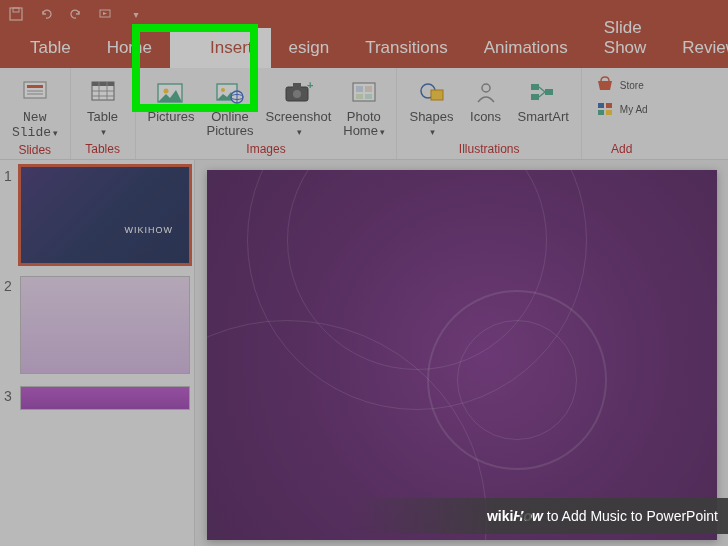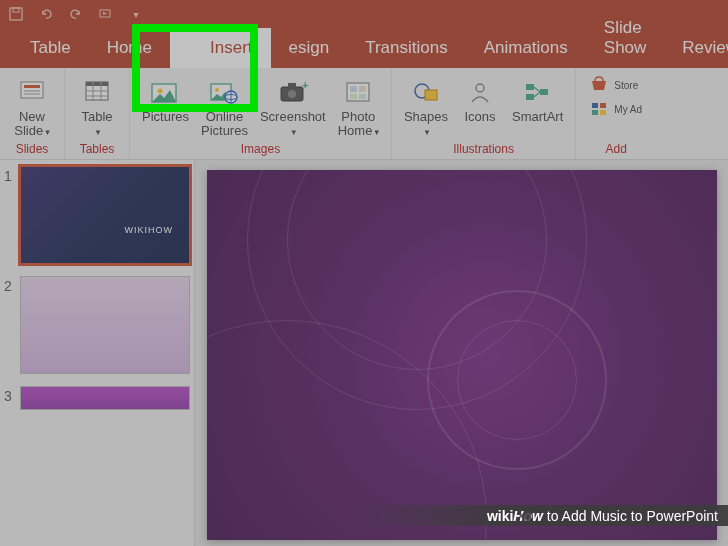--- a/index.html
+++ b/index.html
@@ -22,21 +22,21 @@
 .thumbs { width: 195px; background: #f3f2f1; border-right: 1px solid #d4d4d4; padding: 6px 4px; overflow: hidden; }
 .thumb-item { display: flex; margin-bottom: 12px; }
 .thumb-num { width: 16px; font-size: 14px; color: #555; padding-top: 2px; }
 .thumb-preview { flex: 1; height: 98px; border: 1px solid #bbb; position: relative; }
 .thumb-preview.selected { outline: 3px solid #d35230; outline-offset: -1px; }
 .slide-area { flex: 1; background: #e6e6e6; padding: 0 0 10px 12px; display: flex; align-items: flex-start; justify-content: flex-start; }
 .main-slide { width: 510px; height: 370px; background: radial-gradient(circle at 55% 50%, #7a2d88 0%, #5d1f6a 50%, #4a1756 100%); margin-top: 10px; box-shadow: 0 2px 8px rgba(0,0,0,0.3); position: relative; overflow: hidden; }
 .circ { position: absolute; border-radius: 50%; border: 1px solid rgba(255,255,255,0.15); }
 .highlight-box { position: absolute; border: 8px solid #00e000; background: transparent; z-index: 10; }
 .overlay { position: absolute; top: 0; left: 0; width: 728px; height: 546px; background: rgba(80,80,80,0.35); pointer-events: none; z-index: 5; }
-.caption-bar { position: absolute; bottom: 20px; right: 0; height: 21px; background: linear-gradient(to right, rgba(80,80,80,0) 0%, rgba(60,60,60,0.9) 40%, rgba(60,60,60,0.95) 100%); display: flex; align-items: center; padding: 0 10px 0 140px; z-index: 20; }
+.caption-bar { position: absolute; bottom: 12px; right: 0; height: 36px; background: linear-gradient(to right, rgba(80,80,80,0) 0%, rgba(60,60,60,0.9) 40%, rgba(60,60,60,0.95) 100%); display: flex; align-items: center; padding: 0 10px 0 140px; z-index: 20; }
 .caption-text { color: #fff; font-size: 14px; }
 .caption-text .wiki { font-weight: bold; }
 .caption-text .how { font-weight: bold; font-style: italic; }
 .caption-arrow { position: absolute; left: 172px; top: 50%; transform: translateY(-50%); width: 0; height: 0; border-top: 8px solid transparent; border-bottom: 8px solid transparent; border-right: 12px solid rgba(60,60,60,0.85); }
 .thumb1 { background: linear-gradient(135deg, #3a2d6e 0%, #1e2a5a 50%, #162450 100%); }
 .thumb1-text { position: absolute; right: 16px; top: 58px; color: #fff; font-size: 9px; letter-spacing: 1px; }
 .thumb2 { background: linear-gradient(to bottom, #e8d5ed 0%, #d4b5e0 100%); }
 .thumb3 { background: linear-gradient(to bottom, #b84ec9 0%, #9a3cb0 100%); height: 24px !important; overflow: hidden; }
 .drop-arrow { font-size: 9px; margin-left: 2px; }
 </style>
@@ -87,21 +87,21 @@
     <div class="group-items">
       <div class="rbtn">
         <div class="rbtn-icon">
             <svg width="28" height="28" viewBox="0 0 28 28">
               <rect x="3" y="4" width="22" height="16" fill="#fff" stroke="#888" stroke-width="1"></rect>
               <rect x="6" y="7" width="16" height="3" fill="#d35230"></rect>
               <rect x="6" y="12" width="16" height="2" fill="#ccc"></rect>
               <rect x="6" y="15" width="16" height="2" fill="#ccc"></rect>
             </svg>
           </div>
-        <div class="rbtn-label"><span style="white-space:pre-line;">New
+        <div class="rbtn-label"><span style="white-space:pre-line;font-family:Liberation Mono, monospace;">New
 Slide</span><span class="drop-arrow">▾</span></div>
       </div>
     </div>
     <div class="group-label">Slides</div>
   </div>
 
   <div class="group">
     <div class="group-items">
       <div class="rbtn">
         <div class="rbtn-icon">

